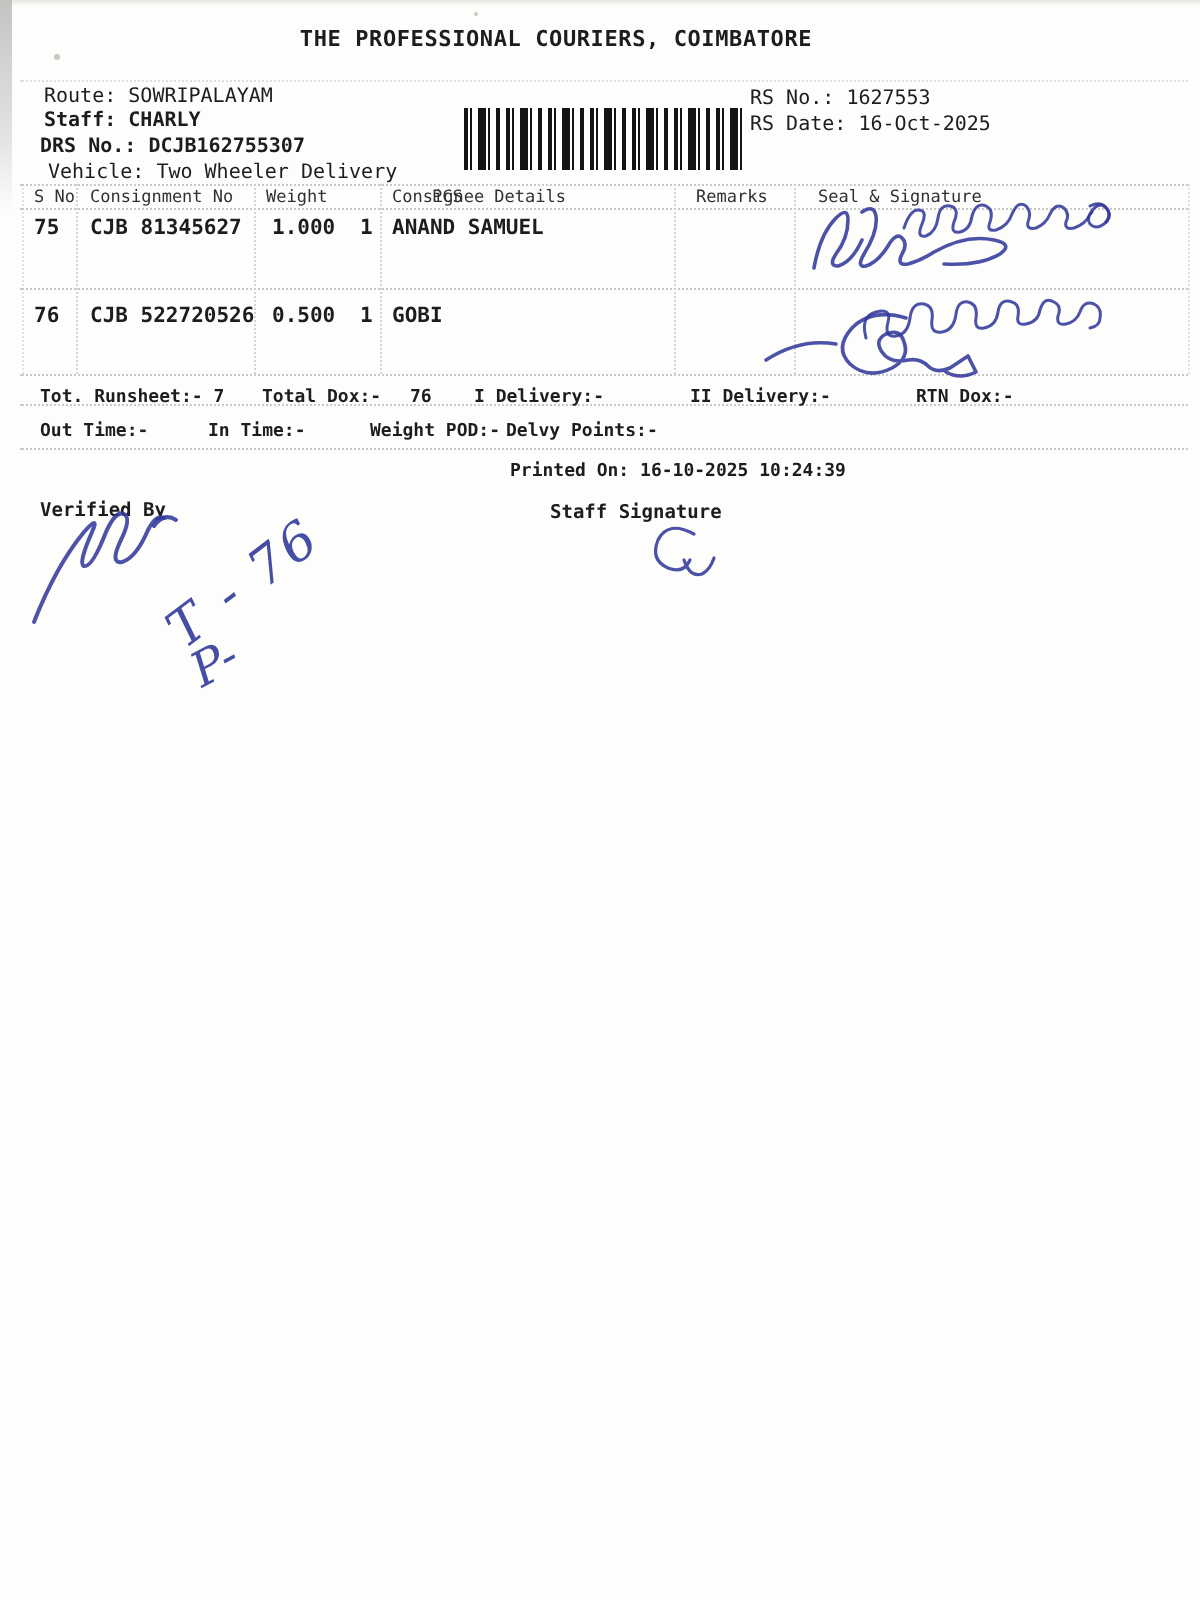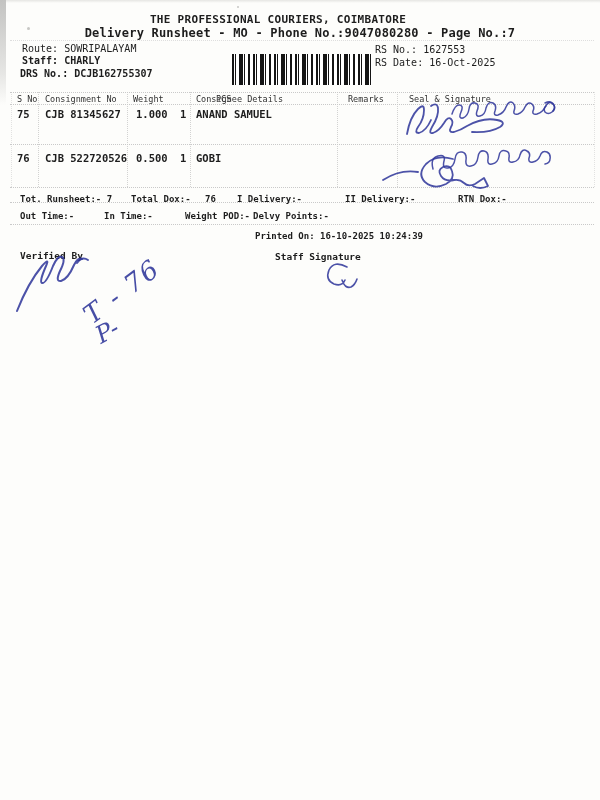--- a/index.html
+++ b/index.html
@@ -37,27 +37,27 @@
 <body>
 
 <div class="page">
 
   <div class="edge-top"></div>
   <div class="edge-left"></div>
   <div class="speck" style="left:27px;top:27px;width:3px;height:3px;"></div>
   <div class="speck" style="left:237px;top:6px;width:2px;height:2px;"></div>
 
   <div class="abs title1">THE PROFESSIONAL COURIERS, COIMBATORE</div>
-  <div class="abs title2">Delivery Runsheet - MO - Phone No.:9047080280 - Page No.:7</div>
 
   <div class="hline faint" style="top:40px;"></div>
 
   <div class="abs f10" style="left:22px;top:43px;"><span>Route:</span> <span>SOWRIPALAYAM</span></div>
   <div class="abs f10 b" style="left:22px;top:55px;"><span>Staff:</span> <span>CHARLY</span></div>
   <div class="abs f10 b" style="left:20px;top:68px;"><span>DRS No.:</span> <span>DCJB162755307</span></div>
+  <div class="abs f10" style="left:24px;top:81px;"><span>Vehicle:</span> <span>Two Wheeler Delivery</span></div>
 
   <div class="barcode"></div>
 
   <div class="abs f10" style="left:375px;top:44px;"><span>RS No.:</span> <span>1627553</span></div>
   <div class="abs f10" style="left:375px;top:57px;"><span>RS Date:</span> <span>16-Oct-2025</span></div>
 
   <div class="hline" style="top:92px;"></div>
   <div class="hline" style="top:104px;"></div>
   <div class="hline" style="top:144px;"></div>
   <div class="hline" style="top:187px;"></div>

